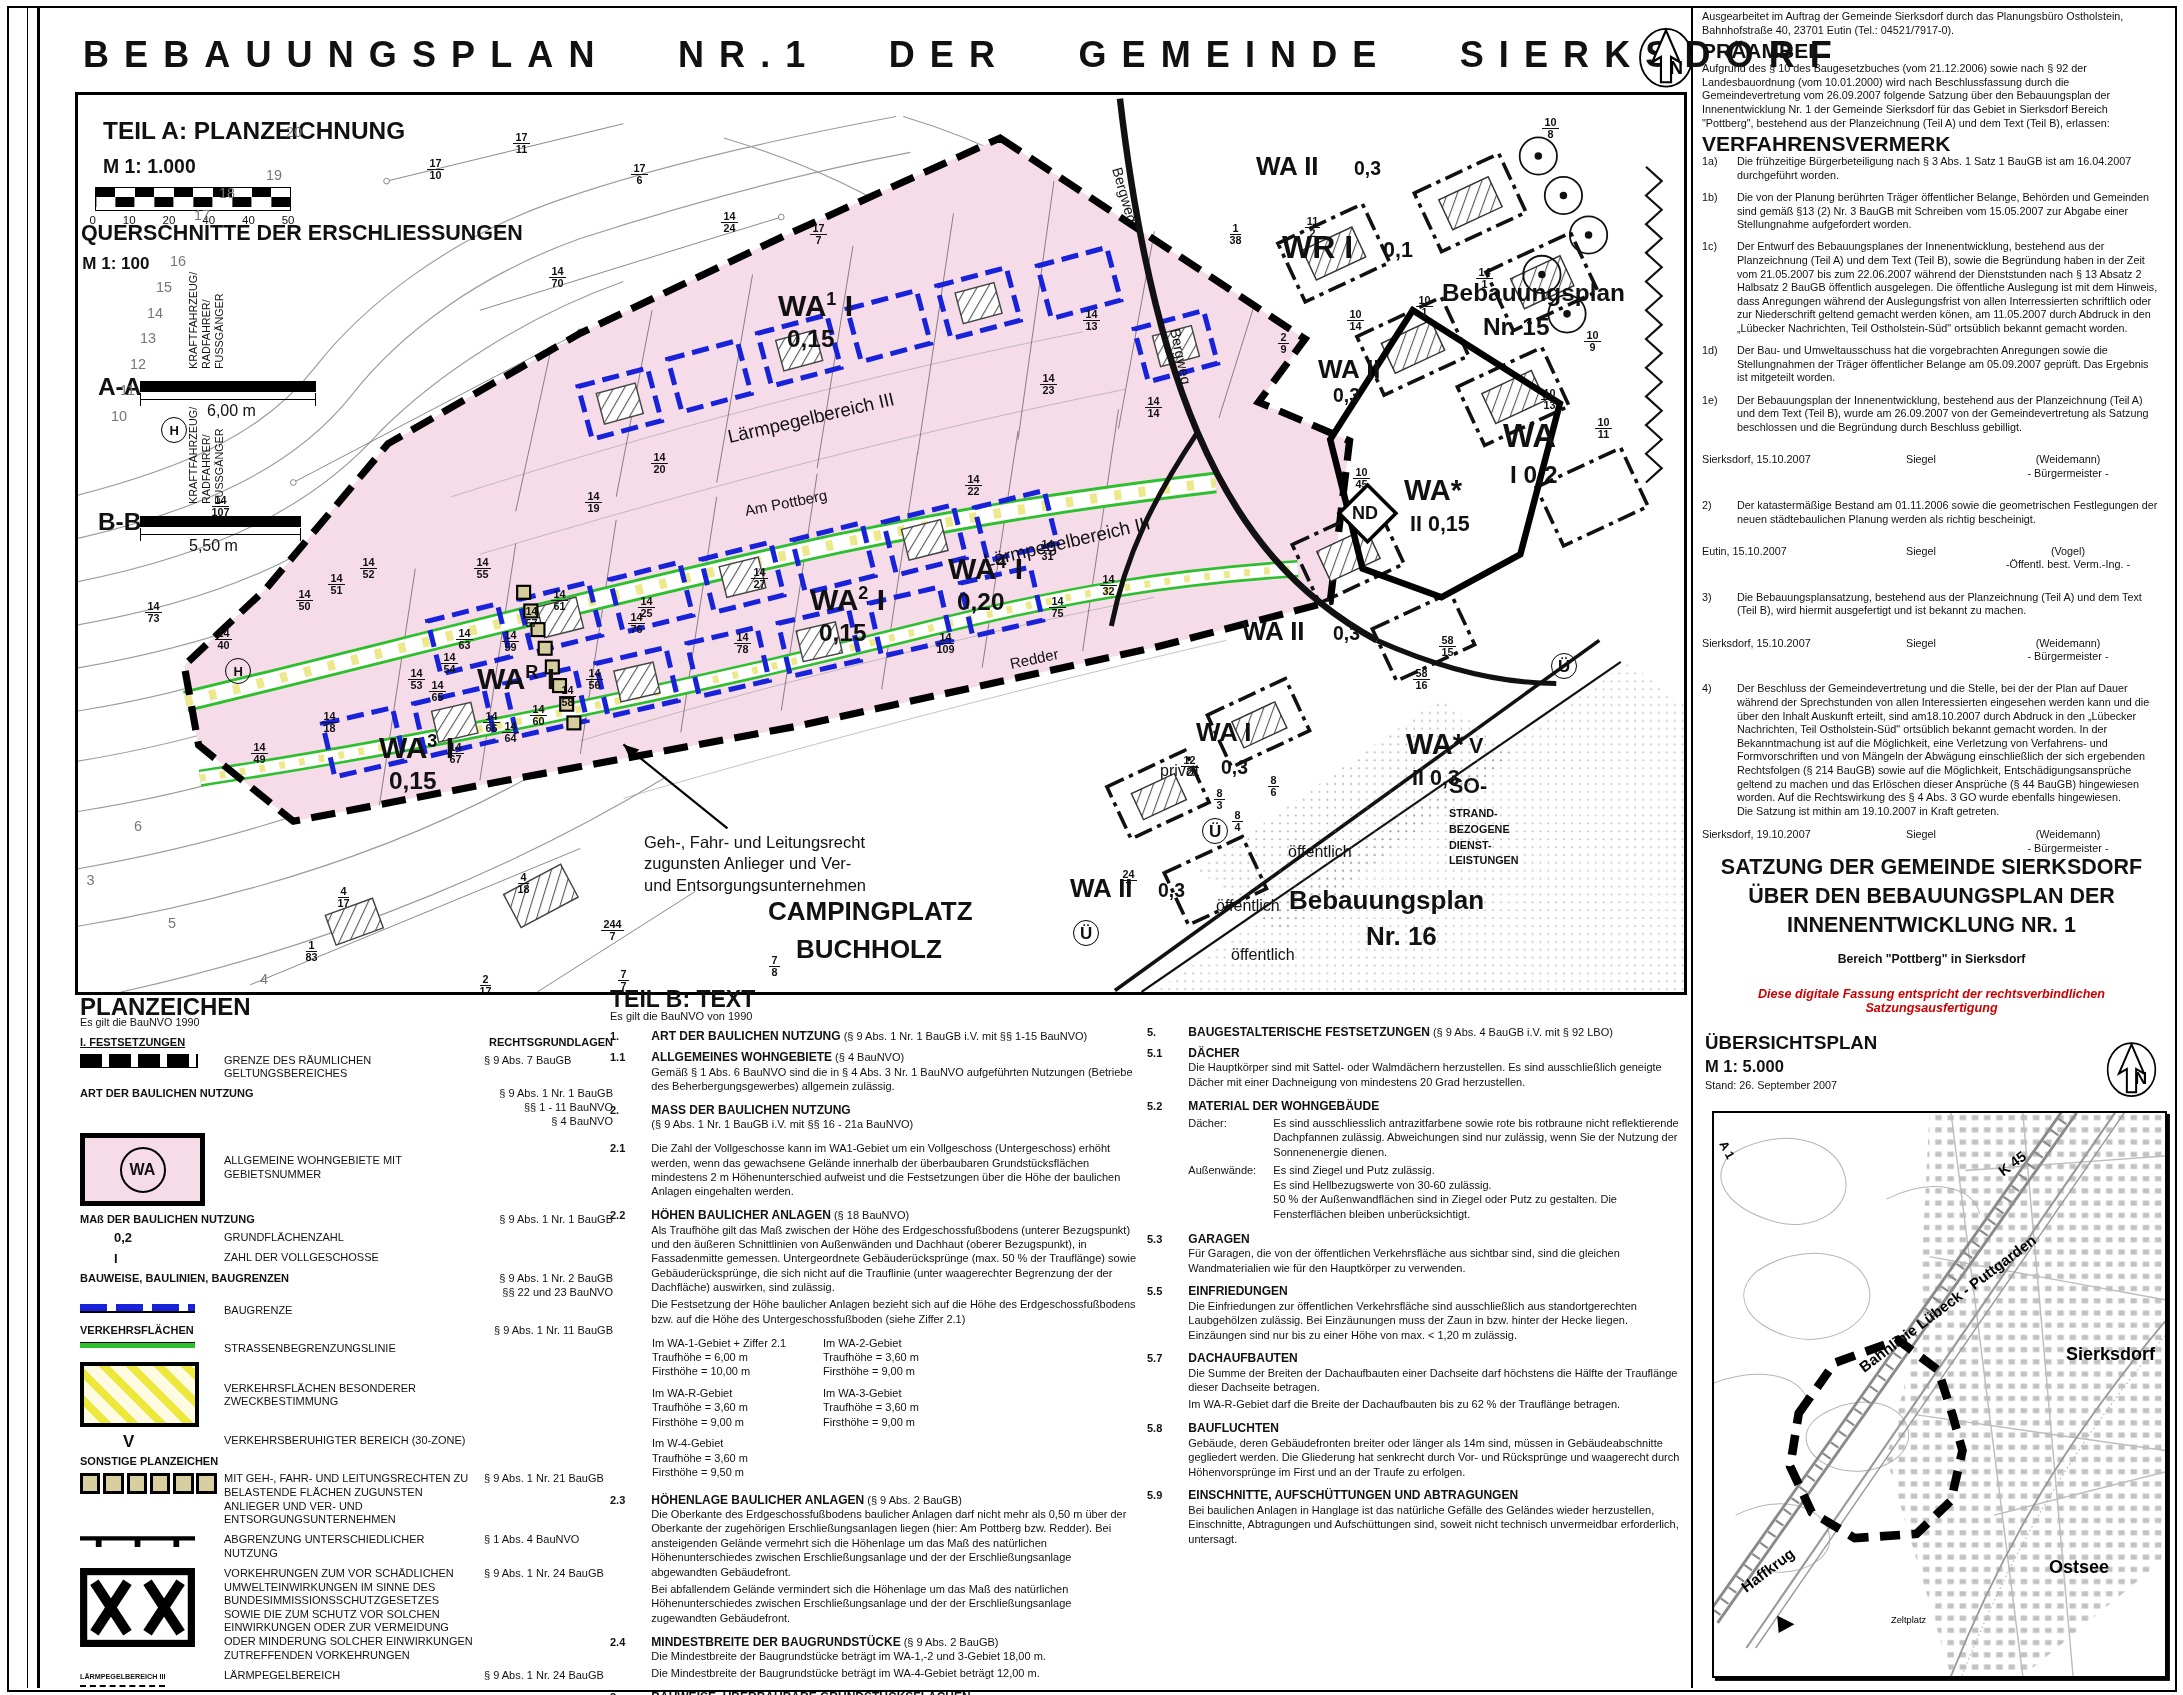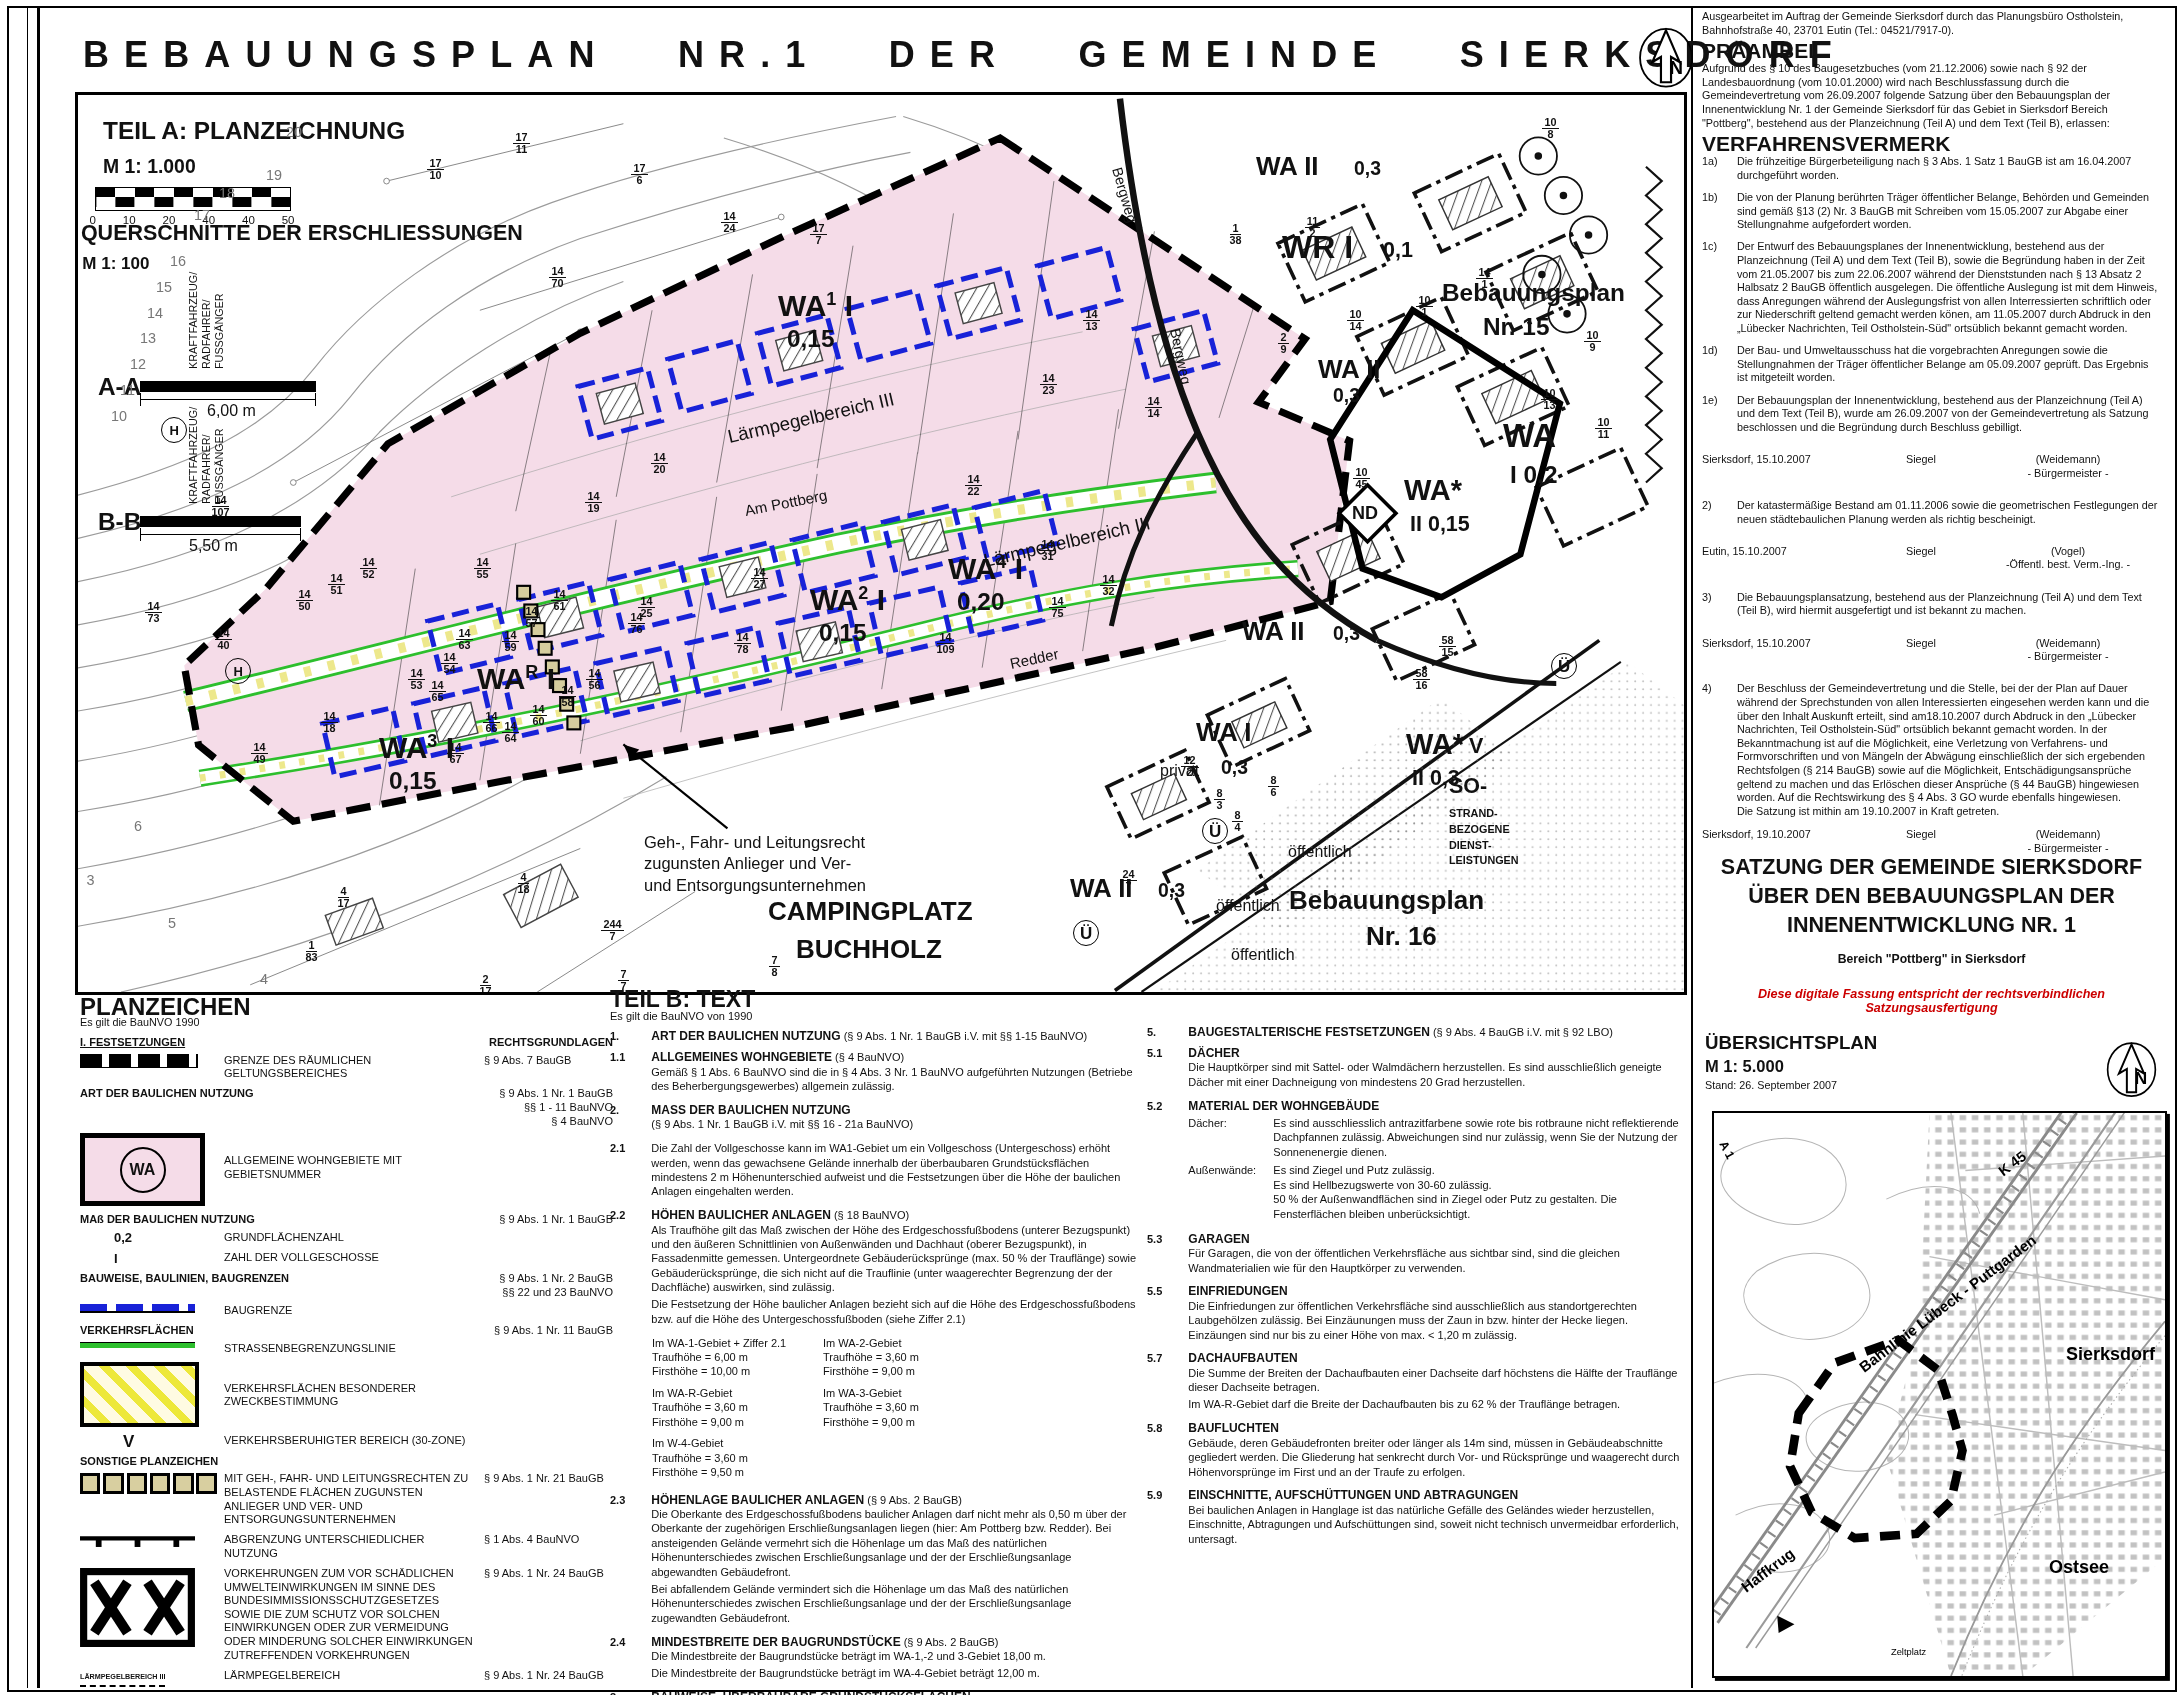--- a/index.html
+++ b/index.html
@@ -1088,17 +1088,17 @@
       <polygon points="118,418 168,348 256,316 312,358 332,420 346,470 330,540 282,586 196,592 136,556 106,492" fill="none" stroke="#000" stroke-width="12" stroke-dasharray="28 16"></polygon>
       <polygon points="88,700 112,712 90,724" fill="#000"></polygon>
     </svg>
     <div>
         <span class="mlabel" style="position: absolute; left: 8.6px; top: 21.5px; font-size: 12.2px; font-weight: bold; transform: rotate(62deg);"><span>A 1</span><sup></sup><span></span></span>
         <span class="mlabel" style="position: absolute; left: 286px; top: 52px; font-size: 14.4px; font-weight: bold; transform: rotate(-37deg);"><span>K 45</span><sup></sup><span></span></span>
         <span class="mlabel" style="position: absolute; left: 147px; top: 248px; font-size: 15px; font-weight: bold; transform: rotate(-37deg);"><span>Bahnlinie Lübeck - Puttgarden</span><sup></sup><span></span></span>
         <span class="mlabel" style="position: absolute; left: 352px; top: 231px; font-size: 18px; font-weight: bold;"><span>Sierksdorf</span><sup></sup><span></span></span>
         <span class="mlabel" style="position: absolute; left: 29px; top: 468px; font-size: 15px; font-weight: bold; transform: rotate(-37deg);"><span>Haffkrug</span><sup></sup><span></span></span>
         <span class="mlabel" style="position: absolute; left: 307px; top: 444px; font-size: 18px; font-weight: bold; margin-left: 28px;"><span>Ostsee</span><sup></sup><span></span></span>
-        <span class="mlabel" style="position: absolute; left: 177px; top: 502px; font-size: 9.3px; margin-top: 32px;"><span>Zeltplatz</span><sup></sup><span></span></span>
+        <span class="mlabel" style="position: absolute; left: 177px; top: 502px; font-size: 9.3px;"><span>Zeltplatz</span><sup></sup><span></span></span>
       </div>
   </div>
 </div>
 
 
 </body></html>

